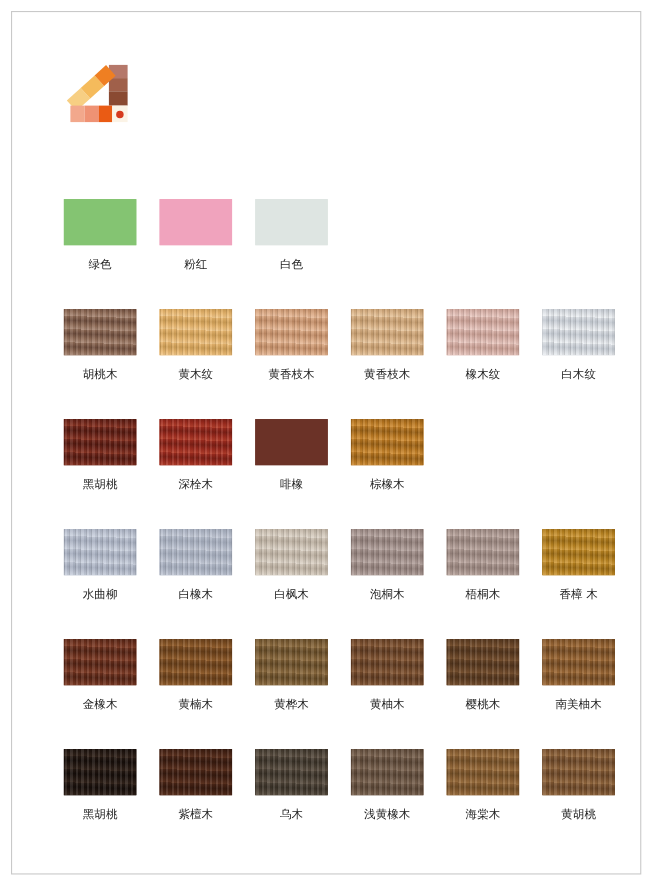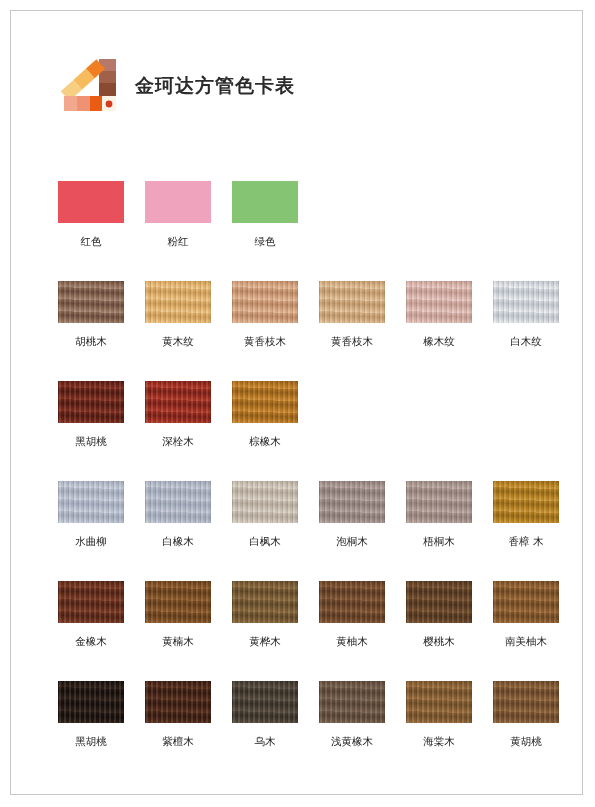--- a/index.html
+++ b/index.html
@@ -132,43 +132,42 @@
           <rect x="5" y="42" width="13" height="15" fill="#f2a88c"></rect>
           <rect x="18" y="42" width="13" height="15" fill="#ef9274"></rect>
           <rect x="31" y="42" width="12" height="15" fill="#ea5b14"></rect>
           <rect x="43" y="42" width="14" height="15" fill="#fbf3e6"></rect>
           <circle cx="50" cy="50" r="3.4" fill="#d63a1e"></circle>
         </g>
       </svg>
     </div>
 
     <div class="titles">
-      <div class="title-cn">金珂达方管色卡表</div>
     </div>
   </div>
 
   <div class="grid" id="swatch-grid">
       <div class="row">
         <div class="cell">
-          <div class="swatch" style="background: rgb(232, 80, 91);">
-            <div class="grain" style="background: rgb(232, 80, 91);"></div>
-          </div>
-          <div class="label">红色</div>
+          <div class="swatch" style="background: rgb(132, 196, 114);">
+            <div class="grain" style="background: rgb(132, 196, 114);"></div>
+          </div>
+          <div class="label">绿色</div>
         </div>
         <div class="cell">
           <div class="swatch" style="background: rgb(240, 163, 189);">
             <div class="grain" style="background: rgb(240, 163, 189);"></div>
           </div>
           <div class="label">粉红</div>
         </div>
         <div class="cell">
-          <div class="swatch" style="background: rgb(132, 196, 114);">
-            <div class="grain" style="background: rgb(132, 196, 114);"></div>
-          </div>
-          <div class="label">绿色</div>
+          <div class="swatch" style="background: rgb(222, 229, 226);">
+            <div class="grain" style="background: rgb(222, 229, 226);"></div>
+          </div>
+          <div class="label">白色</div>
         </div>
       </div>
       <div class="row">
         <div class="cell">
           <div class="swatch" style="background: rgb(142, 106, 85);">
             <div class="grain" style="background: repeating-linear-gradient(90deg, rgba(0, 0, 0, 0.13) 0px, rgba(0, 0, 0, 0.13) 1px, rgba(255, 255, 255, 0.1) 1px, rgba(255, 255, 255, 0.1) 3px, rgba(0, 0, 0, 0.05) 3px, rgba(0, 0, 0, 0.05) 5px), repeating-linear-gradient(2deg, rgb(169, 136, 117) 0px, rgb(142, 106, 85) 4px, rgb(109, 76, 60) 8px, rgb(142, 106, 85) 12px), linear-gradient(rgb(142, 106, 85), rgb(142, 106, 85));"></div>
           </div>
           <div class="label">胡桃木</div>
         </div>
         <div class="cell">
@@ -209,20 +208,26 @@
           </div>
           <div class="label">黑胡桃</div>
         </div>
         <div class="cell">
           <div class="swatch" style="background: rgb(158, 43, 30);">
             <div class="grain" style="background: repeating-linear-gradient(90deg, rgba(0, 0, 0, 0.13) 0px, rgba(0, 0, 0, 0.13) 1px, rgba(255, 255, 255, 0.1) 1px, rgba(255, 255, 255, 0.1) 3px, rgba(0, 0, 0, 0.05) 3px, rgba(0, 0, 0, 0.05) 5px), repeating-linear-gradient(2deg, rgb(181, 64, 45) 0px, rgb(158, 43, 30) 4px, rgb(126, 31, 21) 8px, rgb(158, 43, 30) 12px), linear-gradient(rgb(158, 43, 30), rgb(158, 43, 30));"></div>
           </div>
           <div class="label">深栓木</div>
         </div>
         <div class="cell">
+          <div class="swatch" style="background: rgb(107, 50, 39);">
+            <div class="grain" style="background: rgb(107, 50, 39);"></div>
+          </div>
+          <div class="label">啡橡</div>
+        </div>
+        <div class="cell">
           <div class="swatch" style="background: rgb(184, 118, 31);">
             <div class="grain" style="background: repeating-linear-gradient(90deg, rgba(0, 0, 0, 0.13) 0px, rgba(0, 0, 0, 0.13) 1px, rgba(255, 255, 255, 0.1) 1px, rgba(255, 255, 255, 0.1) 3px, rgba(0, 0, 0, 0.05) 3px, rgba(0, 0, 0, 0.05) 5px), repeating-linear-gradient(2deg, rgb(208, 142, 54) 0px, rgb(184, 118, 31) 4px, rgb(153, 96, 21) 8px, rgb(184, 118, 31) 12px), linear-gradient(rgb(184, 118, 31), rgb(184, 118, 31));"></div>
           </div>
           <div class="label">棕橡木</div>
         </div>
       </div>
       <div class="row">
         <div class="cell">
           <div class="swatch" style="background: rgb(185, 192, 207);">
             <div class="grain" style="background: repeating-linear-gradient(90deg, rgba(0, 0, 0, 0.13) 0px, rgba(0, 0, 0, 0.13) 1px, rgba(255, 255, 255, 0.1) 1px, rgba(255, 255, 255, 0.1) 3px, rgba(0, 0, 0, 0.05) 3px, rgba(0, 0, 0, 0.05) 5px), repeating-linear-gradient(2deg, rgb(204, 211, 224) 0px, rgb(185, 192, 207) 4px, rgb(165, 173, 190) 8px, rgb(185, 192, 207) 12px), linear-gradient(rgb(185, 192, 207), rgb(185, 192, 207));"></div>

